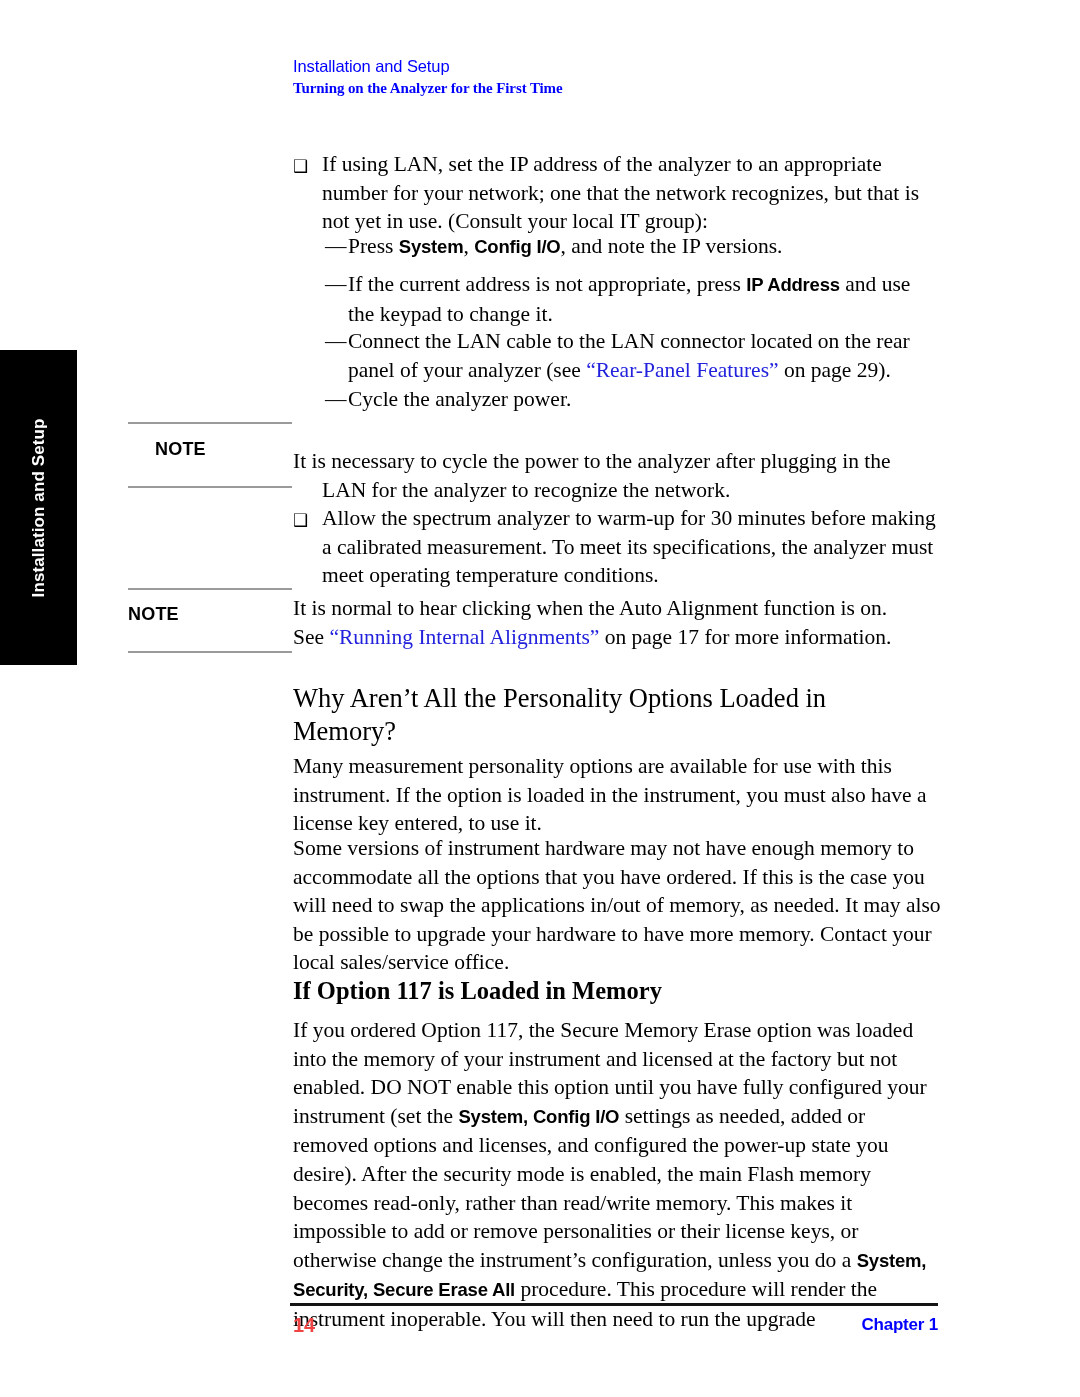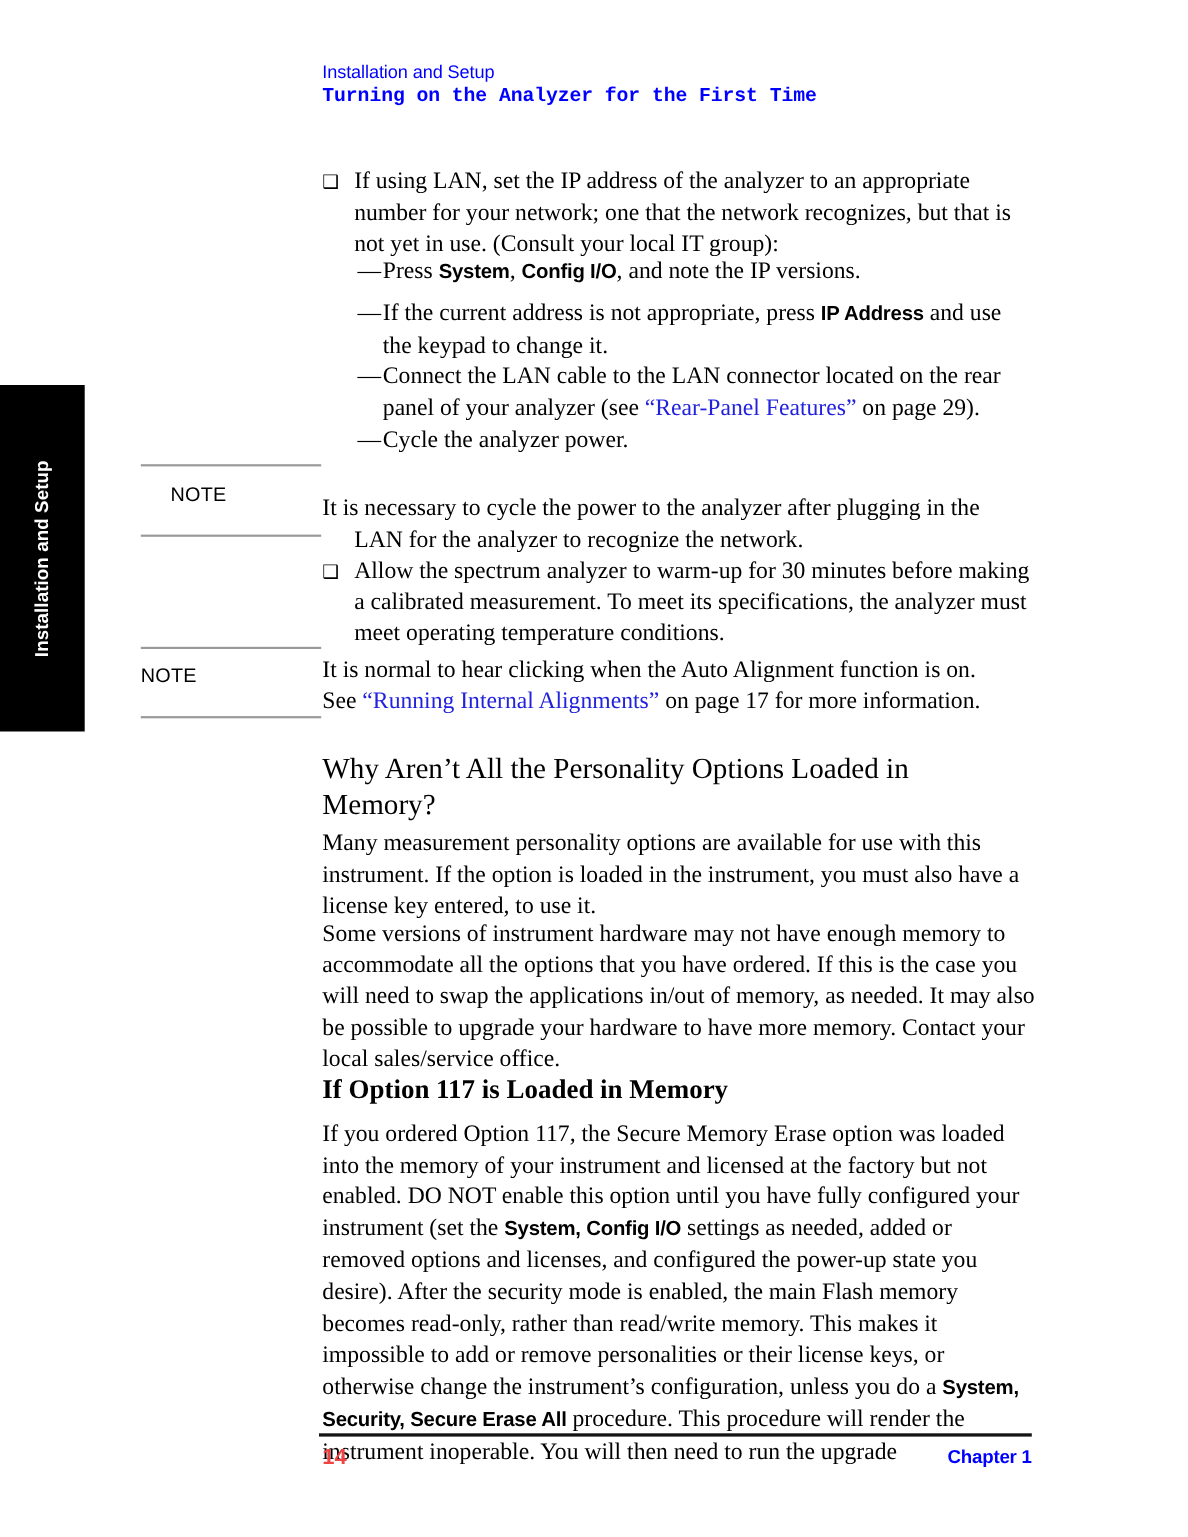--- a/index.html
+++ b/index.html
@@ -29,22 +29,22 @@
     width: 650px;
   }
   .rh-line1 {
     font-family: "Liberation Sans", sans-serif;
     font-size: 16.5px;
     color: #0000ff;
     line-height: 21px;
     letter-spacing: -0.1px;
   }
   .rh-line2 {
-    font-family: Liberation Mono, monospace;
-    font-size: 18px;
+    font-family: Liberation Serif, serif;
+    font-size: 15px;
     font-weight: bold;
     color: #0000ff;
     line-height: 23px;
     letter-spacing: -0.1px;
   }
 
   
   .edge-tab {
     position: absolute;
     left: 0px;
@@ -137,21 +137,21 @@
   .note-rule {
     position: absolute;
     left: 128px;
     width: 164px;
     height: 2px;
     background: #9a9a9a;
   }
   .note-label {
     position: absolute;
     font-family: "Liberation Sans", sans-serif;
-    font-weight: normal;
+    font-weight: bold;
     font-size: 18px;
     letter-spacing: 0.2px;
     color: #000000;
   }
   .note-text {
     position: absolute;
     left: 293px;
     width: 648px;
     font-family: "Liberation Serif", serif;
     font-size: 21.5px;

